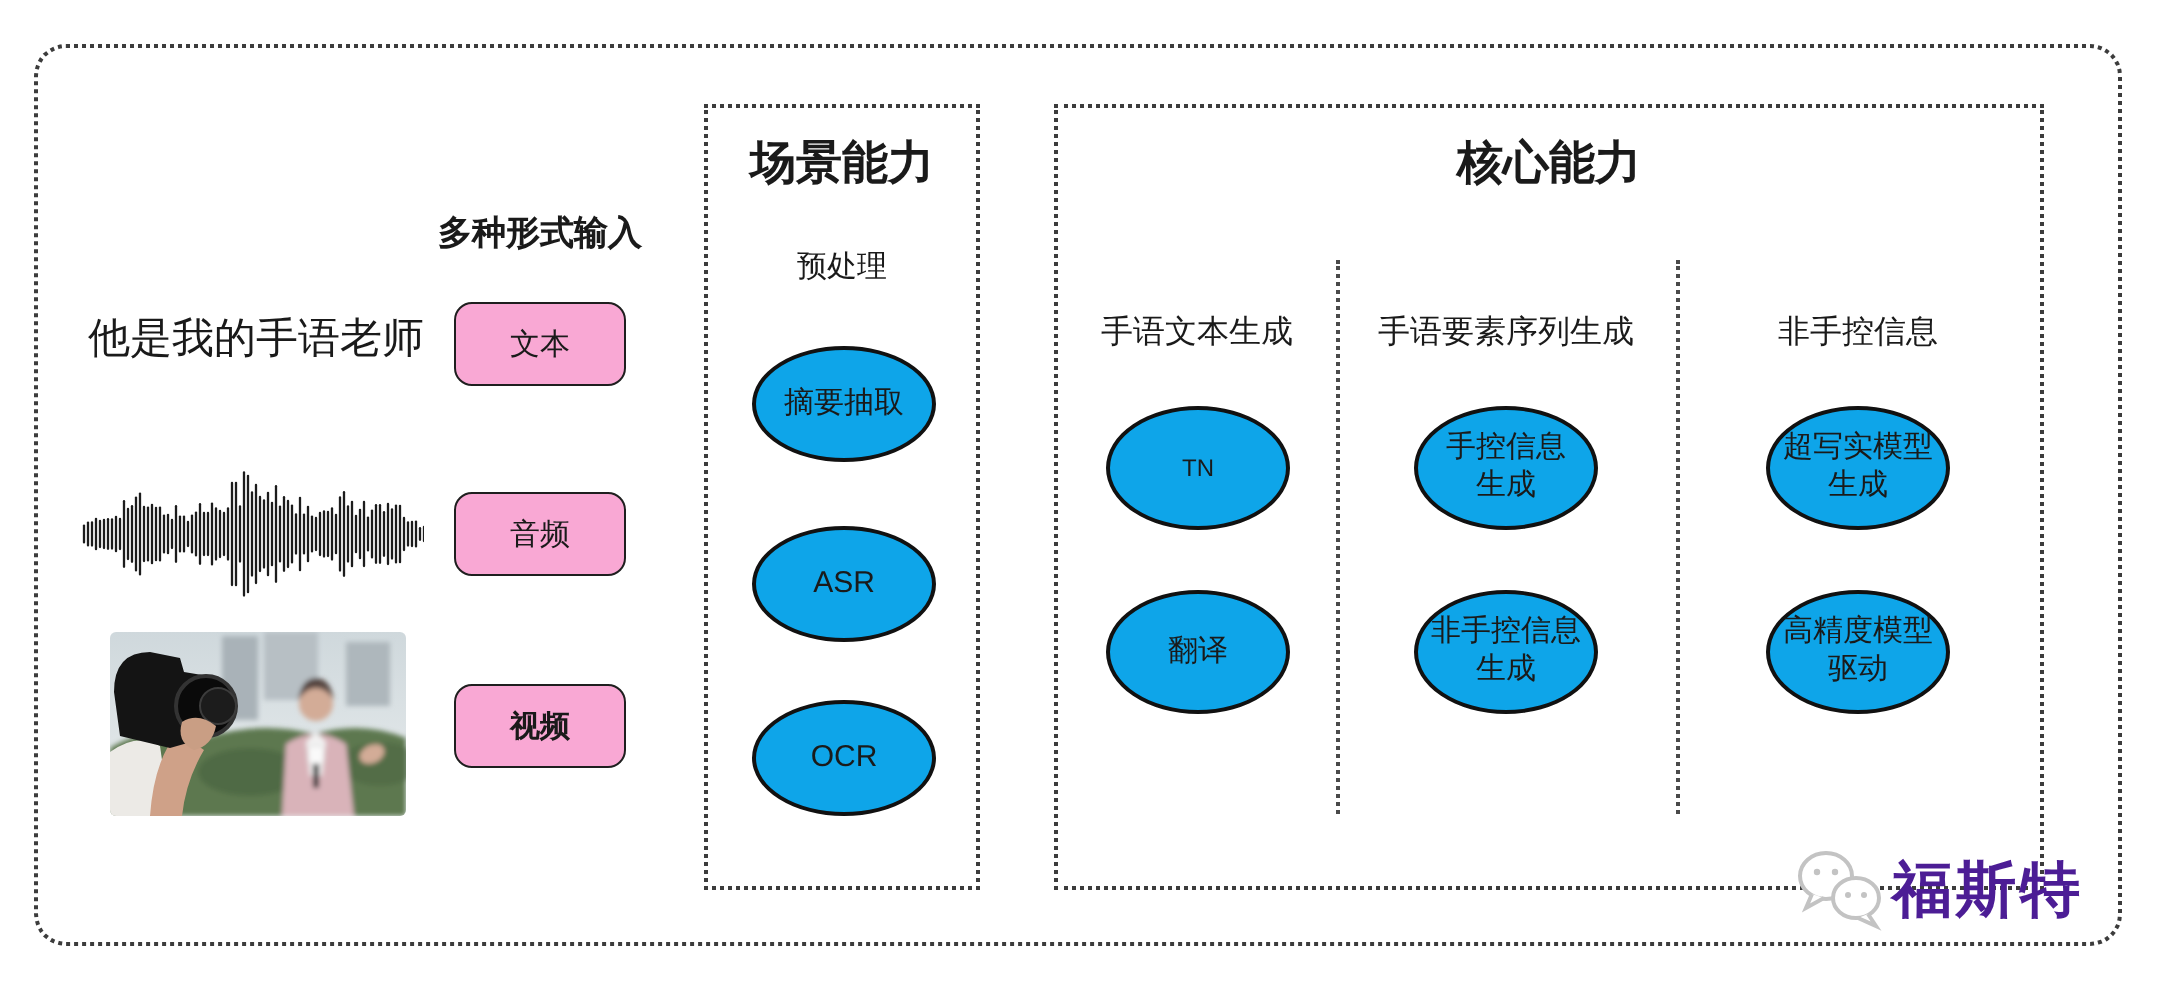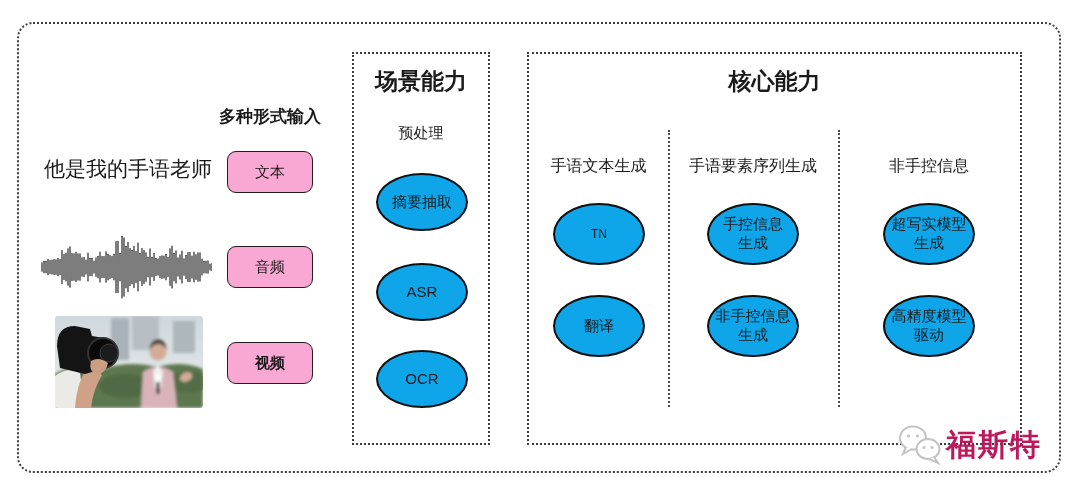--- a/index.html
+++ b/index.html
@@ -76,21 +76,21 @@
   .row-1{top:241px;}
   .col-0{left:24px;}
   .col-1{left:178px;}
   .col-2{left:354px;}
   .ce-tn{font-size:12px;}
   
   .watermark{
     position:absolute;left:896px;top:423px;display:flex;align-items:center;
   }
   .watermark-text{
-    font-size:30px;font-weight:bold;color:#be185d;letter-spacing:2px;
+    font-size:30px;font-weight:bold;color:#4c1d95;letter-spacing:2px;
     margin-left:2px;white-space:nowrap;
   }
 </style>
 </head>
 <body>
 
 <div class="canvas">
   <div class="frame"></div>
 
   <div class="input-heading">多种形式输入</div>

